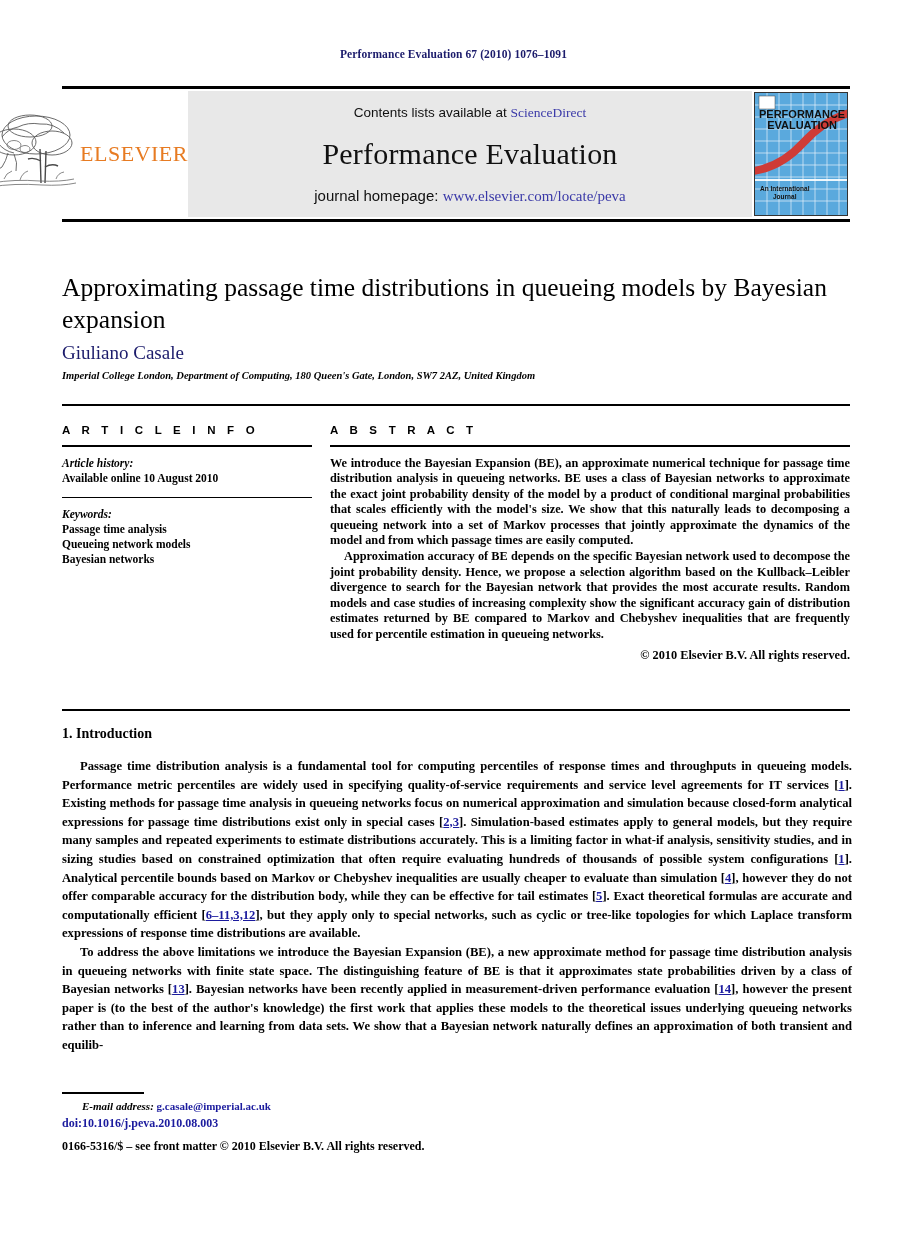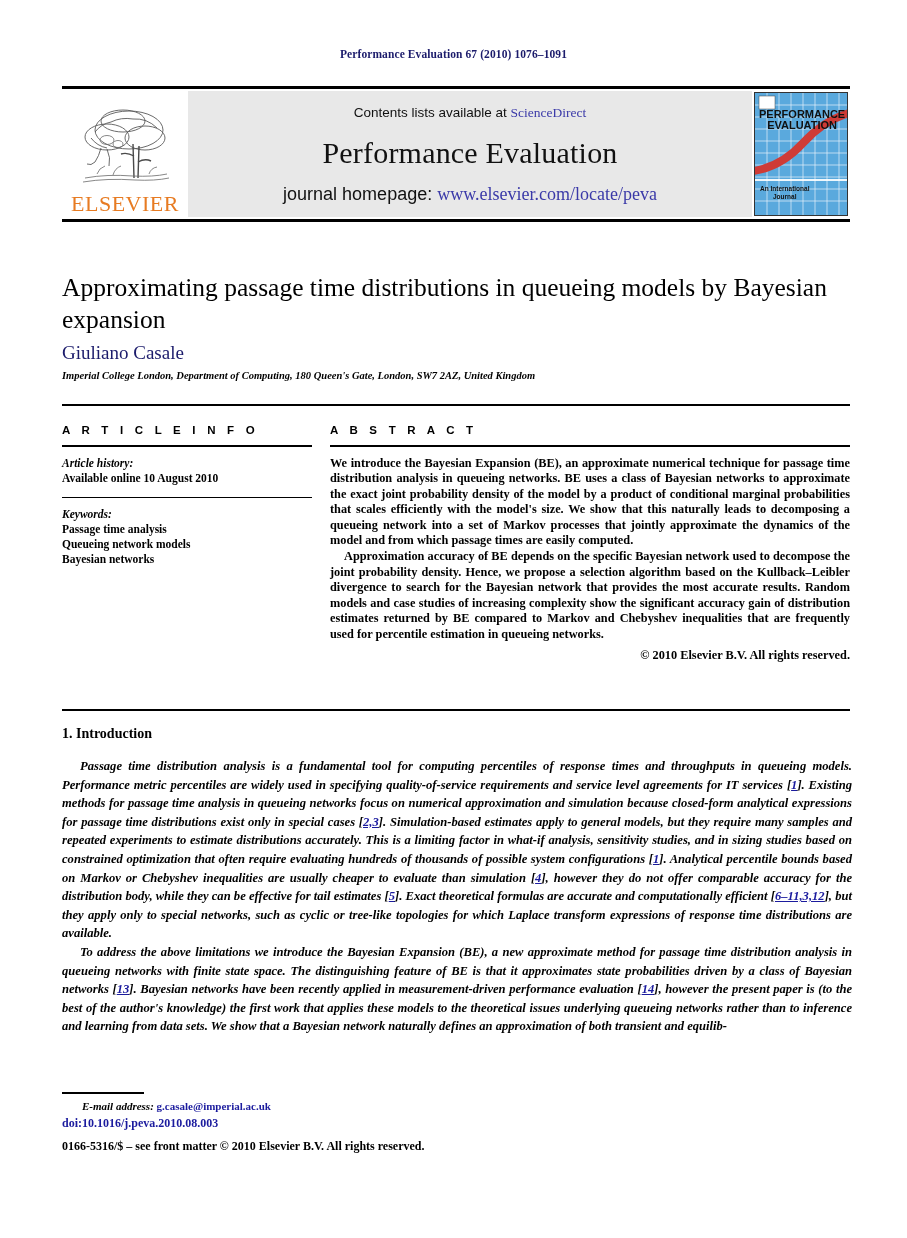--- a/index.html
+++ b/index.html
@@ -60,21 +60,21 @@
     position: absolute;
     left: 0; top: 5px;
     width: 788px; height: 126px;
     display: flex;
     align-items: stretch;
   }
   .elsevier-logo {
     width: 126px;
     flex: 0 0 126px;
     display: flex;
-    flex-direction: column;
+    flex-direction: row;
     align-items: center;
     justify-content: flex-end;
     padding-bottom: 2px;
     box-sizing: border-box;
   }
   .tree-svg { display:block; }
   .elsevier-word {
     font-family: "Liberation Serif", serif;
     font-size: 22px;
     letter-spacing: 0.5px;
@@ -103,21 +103,21 @@
     font-family: Liberation Serif, serif;
   }
   .journal-title {
     font-family: "Liberation Serif", serif;
     font-size: 30px;
     color: #111;
     letter-spacing: 0.2px;
   }
   .homepage-line {
     font-family: "Liberation Sans", sans-serif;
-    font-size: 18px;
+    font-size: 15px;
     color: #111;
   }
   .cover-thumb {
     flex: 0 0 98px;
     width: 98px;
     display: flex;
     align-items: center;
     justify-content: center;
   }
   .cover-box {
@@ -252,21 +252,20 @@
     font-family: "Liberation Serif", serif;
     font-weight: bold;
     font-size: 12.6px;
     line-height: 18.6px;
     text-align: justify;
     color: #000;
   }
   .body-text p {
     margin: 0;
     text-indent: 18px;
-    font-style: italic;
   }
   .cite { color: #1b1b9e; }
 
   
   .foot-rule {
     position: absolute;
     left: 62px;
     top: 1092px;
     width: 82px;
     height: 1.5px;

